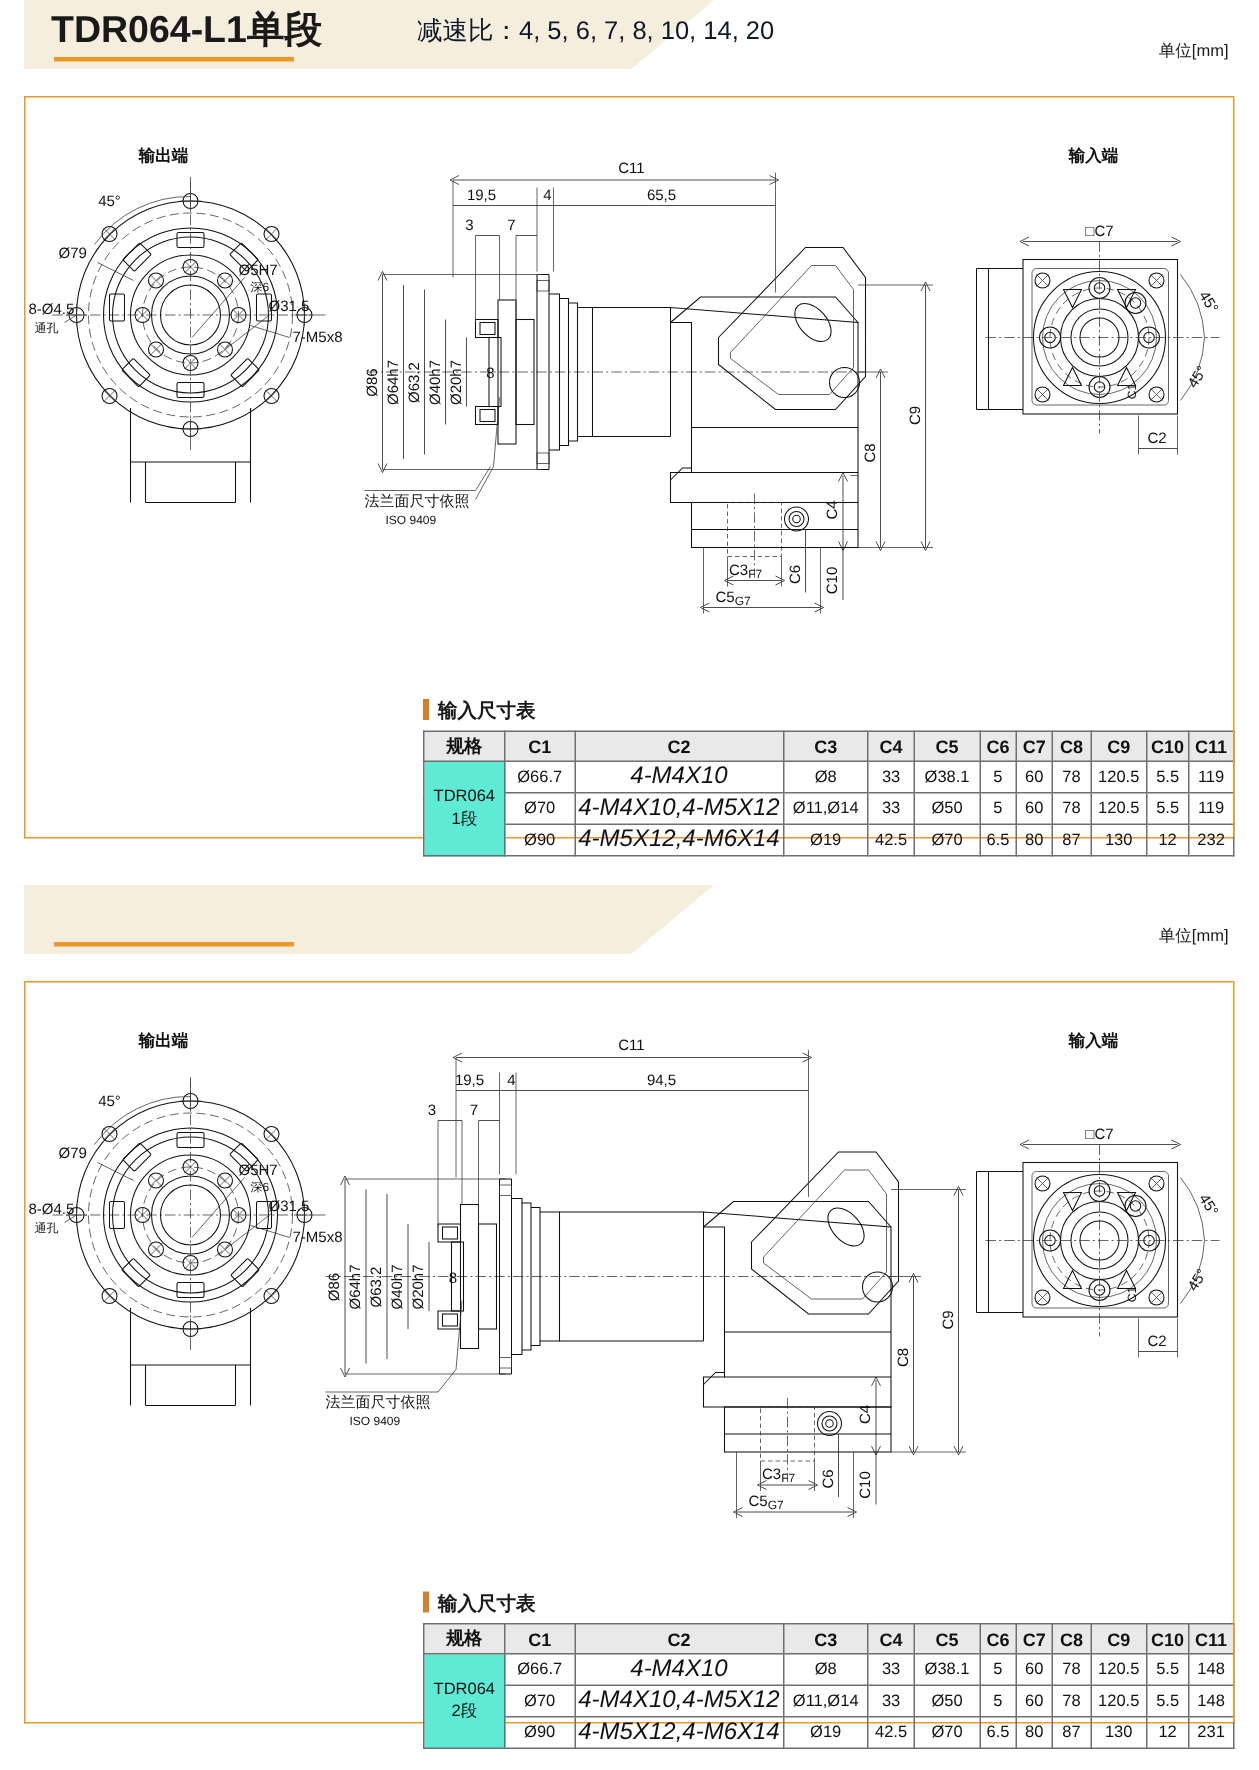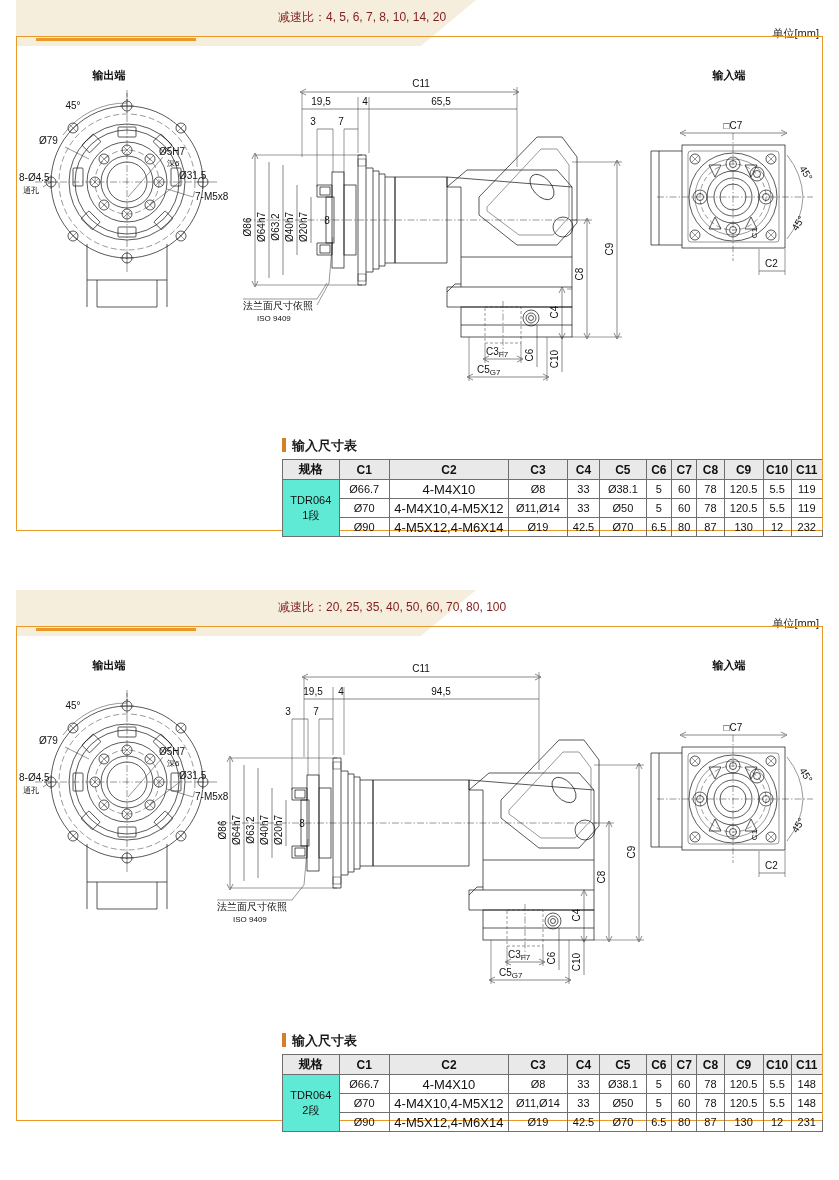--- a/index.html
+++ b/index.html
@@ -31,31 +31,31 @@
     font-size: 25px; font-weight: bold; color: #1a1a1a;
     letter-spacing: 0px;
     white-space: nowrap;
   }
   .banner-underline {
     position: absolute; left: 36px; top: 38px;
     width: 160px; height: 3px; background: #e8992a;
   }
   .banner-ratio {
     position: absolute; left: 278px; top: 9px;
-    font-size: 12px; color: #7f1d1d; white-space: nowrap; text-align: center;
+    font-size: 17px; color: #0f172a; white-space: nowrap; text-align: center;
   }
   .banner-unit {
     position: absolute; right: 20px; top: 26px;
     font-size: 11px; color: #1a1a1a;
   }
 
   
   .frame {
     position: absolute;
-    left: 16px; top: 36px;
+    left: 16px; top: 64px;
     width: 807px; height: 495px;
     border-left: 1.5px solid #e8992a;
     border-top: 1.5px solid #e8992a;
     border-bottom: 1.5px solid #e8992a;
   }
   .frame::after {
     content: ""; position: absolute; right: 0; top: 0;
     width: 1.5px; height: 100%; background: #e8992a;
   }
   .drawing-svg { position: absolute; left: 0; top: 0; }
@@ -88,21 +88,21 @@
   table.dim thead th {
     background: #e9e9e9;
     font-weight: bold;
     font-size: 12px;
   }
   table.dim td.spec {
     background: #5eead4;
     font-size: 11px;
     line-height: 1.35;
   }
-  .c2cell { font-size: 13px; }
+  .c2cell { font-size: 16px; font-style: italic; }
 
   
   .w-spec { width: 58px; }
   .w-c1 { width: 52px; }
   .w-c2 { width: 120px; }
   .w-c3 { width: 60px; }
   .w-c4 { width: 33px; }
   .w-c5 { width: 48px; }
   .w-c6 { width: 26px; }
   .w-c7 { width: 26px; }
@@ -122,20 +122,21 @@
   .ln-hid { stroke: #333; fill: none; stroke-width: 0.5; stroke-dasharray: 3 2; }
   .dim-ln { stroke: #111; fill: none; stroke-width: 0.5; }
 </style>
 </head>
 <body>
 
 <div class="section" id="section-1">
 
   <div class="banner">
     <div class="banner-bg"></div>
+    <div class="banner-title">TDR064-L1单段</div>
     <div class="banner-underline"></div>
     <div class="banner-ratio"><span>减速比：</span><span>4, 5, 6, 7, 8, 10, 14, 20</span></div>
     <div class="banner-unit">单位[mm]</div>
   </div>
 
   <div class="frame">
     <svg class="drawing-svg" width="807" height="495" viewBox="0 0 807 495">
 
       <text class="lbl-cn" x="92" y="42" text-anchor="middle">输出端</text>
 
@@ -538,21 +539,20 @@
       </table>
     </div>
   </div>
 </div>
 
 <div class="section" id="section-2">
 
   <div class="banner">
     <div class="banner-bg"></div>
     <div class="banner-underline"></div>
-    <div class="banner-ratio"><span>减速比：</span><span>20, 25, 35, 40, 50, 60, 70, 80, 100</span></div>
     <div class="banner-unit">单位[mm]</div>
   </div>
 
   <div class="frame">
     <svg class="drawing-svg" width="807" height="495" viewBox="0 0 807 495">
 
       <text class="lbl-cn" x="92" y="42" text-anchor="middle">输出端</text>
 
       <g>
         <circle class="ln" cx="110" cy="155" r="76"></circle>

